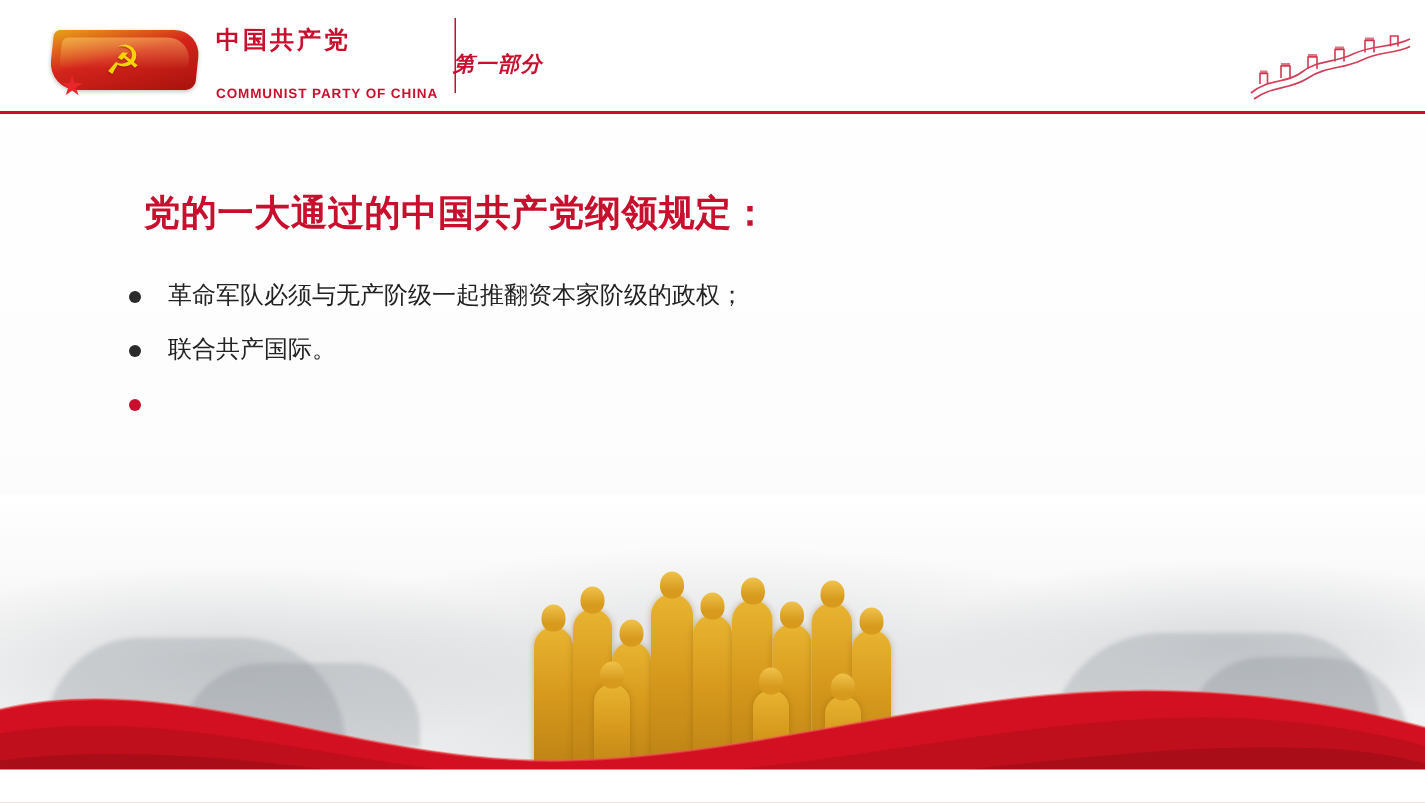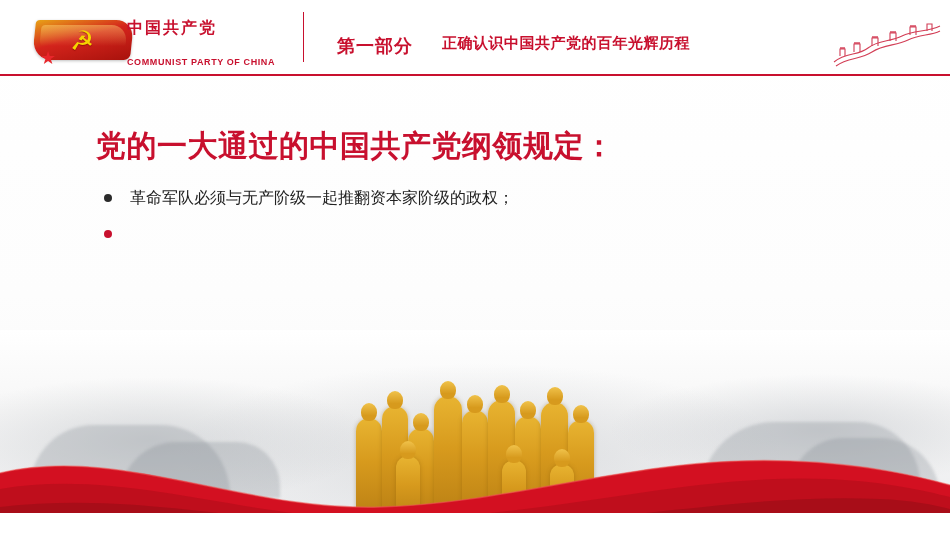--- a/index.html
+++ b/index.html
@@ -85,21 +85,21 @@
     left: 6px;
     bottom: -3px;
     color: #e8262b;
     font-size: 18px;
     line-height: 18px;
     font-family: "DejaVu Sans", sans-serif;
   }
 
   .brand {
     position: absolute;
-    left: 127px;
+    left: 144px;
     top: 18px;
     width: 160px;
   }
   .brand .cn {
     font-size: 16px;
     color: #c8102e;
     letter-spacing: 2px;
     font-weight: bold;
     line-height: 20px;
   }
@@ -115,26 +115,27 @@
     position: absolute;
     left: 303px;
     top: 12px;
     width: 1px;
     height: 50px;
     background: #c8102e;
   }
 
   .section-label {
     position: absolute;
-    left: 337px;
+    left: 302px;
     top: 34px;
-    font-size: 18px;
+    font-size: 14px;
     font-weight: bold;
     color: #c8102e;
     letter-spacing: 1px;
+    font-style: italic;
   }
   .section-title {
     position: absolute;
     left: 442px;
     top: 34px;
     font-size: 15px;
     font-weight: bold;
     color: #c8102e;
     letter-spacing: 0.5px;
   }
@@ -155,30 +156,30 @@
     left: 0; top: 76px;
     width: 950px;
     height: 459px;
     z-index: 4;
   }
 
   .headline {
     position: absolute;
     left: 96px;
     top: 50px;
-    font-size: 30px;
+    font-size: 24px;
     font-weight: bold;
     color: #c8102e;
     letter-spacing: 0.5px;
     white-space: nowrap;
   }
 
   .bullets {
     position: absolute;
-    left: 100px;
+    left: 82px;
     top: 104px;
     width: 790px;
   }
   .bullet-row {
     position: relative;
     height: 36px;
     line-height: 36px;
     padding-left: 30px;
     font-size: 16px;
     color: #222222;
@@ -290,21 +291,20 @@
       <div class="star">★</div>
     </div>
 
     <div class="brand">
       <div class="cn">中国共产党</div>
       <div class="en">COMMUNIST PARTY OF CHINA</div>
     </div>
     <div class="brand-divider"></div>
 
     <div class="section-label">第一部分</div>
-    <div class="section-title">正确认识中国共产党的百年光辉历程</div>
 
     <svg class="header-motif" viewBox="0 0 110 46" xmlns="http://www.w3.org/2000/svg">
       <g fill="none" stroke="#c8102e" stroke-width="1.1" opacity="0.85">
         <path d="M2 40 C 14 30, 26 34, 36 26 C 46 18, 58 20, 70 14 C 82 8, 96 10, 108 4"></path>
         <path d="M4 44 C 16 35, 28 38, 40 30 C 52 22, 64 24, 76 18 C 88 12, 98 14, 108 9"></path>
         <path d="M8 34 l0 -7 l5 0 l0 7"></path>
         <path d="M22 30 l0 -8 l6 0 l0 8"></path>
         <path d="M40 24 l0 -8 l6 0 l0 8"></path>
         <path d="M58 19 l0 -8 l6 0 l0 8"></path>
         <path d="M78 13 l0 -8 l6 0 l0 8"></path>
@@ -378,19 +378,23 @@
   <div class="footer-band"></div>
 
   <div class="content">
     <div class="headline">党的一大通过的中国共产党纲领规定：</div>
 
     <div class="bullets">
       <div class="bullet-row">
         <span class="dot"></span>
         <span>革命军队必须与无产阶级一起推翻资本家阶级的政权；</span>
       </div>
+      <div class="bullet-row">
+        <span class="dot"></span>
+        <span>联合共产国际。</span>
+      </div>
       <div class="bullet-row highlight">
         <span class="dot"></span>
       </div>
     </div>
   </div>
 
 </div>
 
 </body></html>

